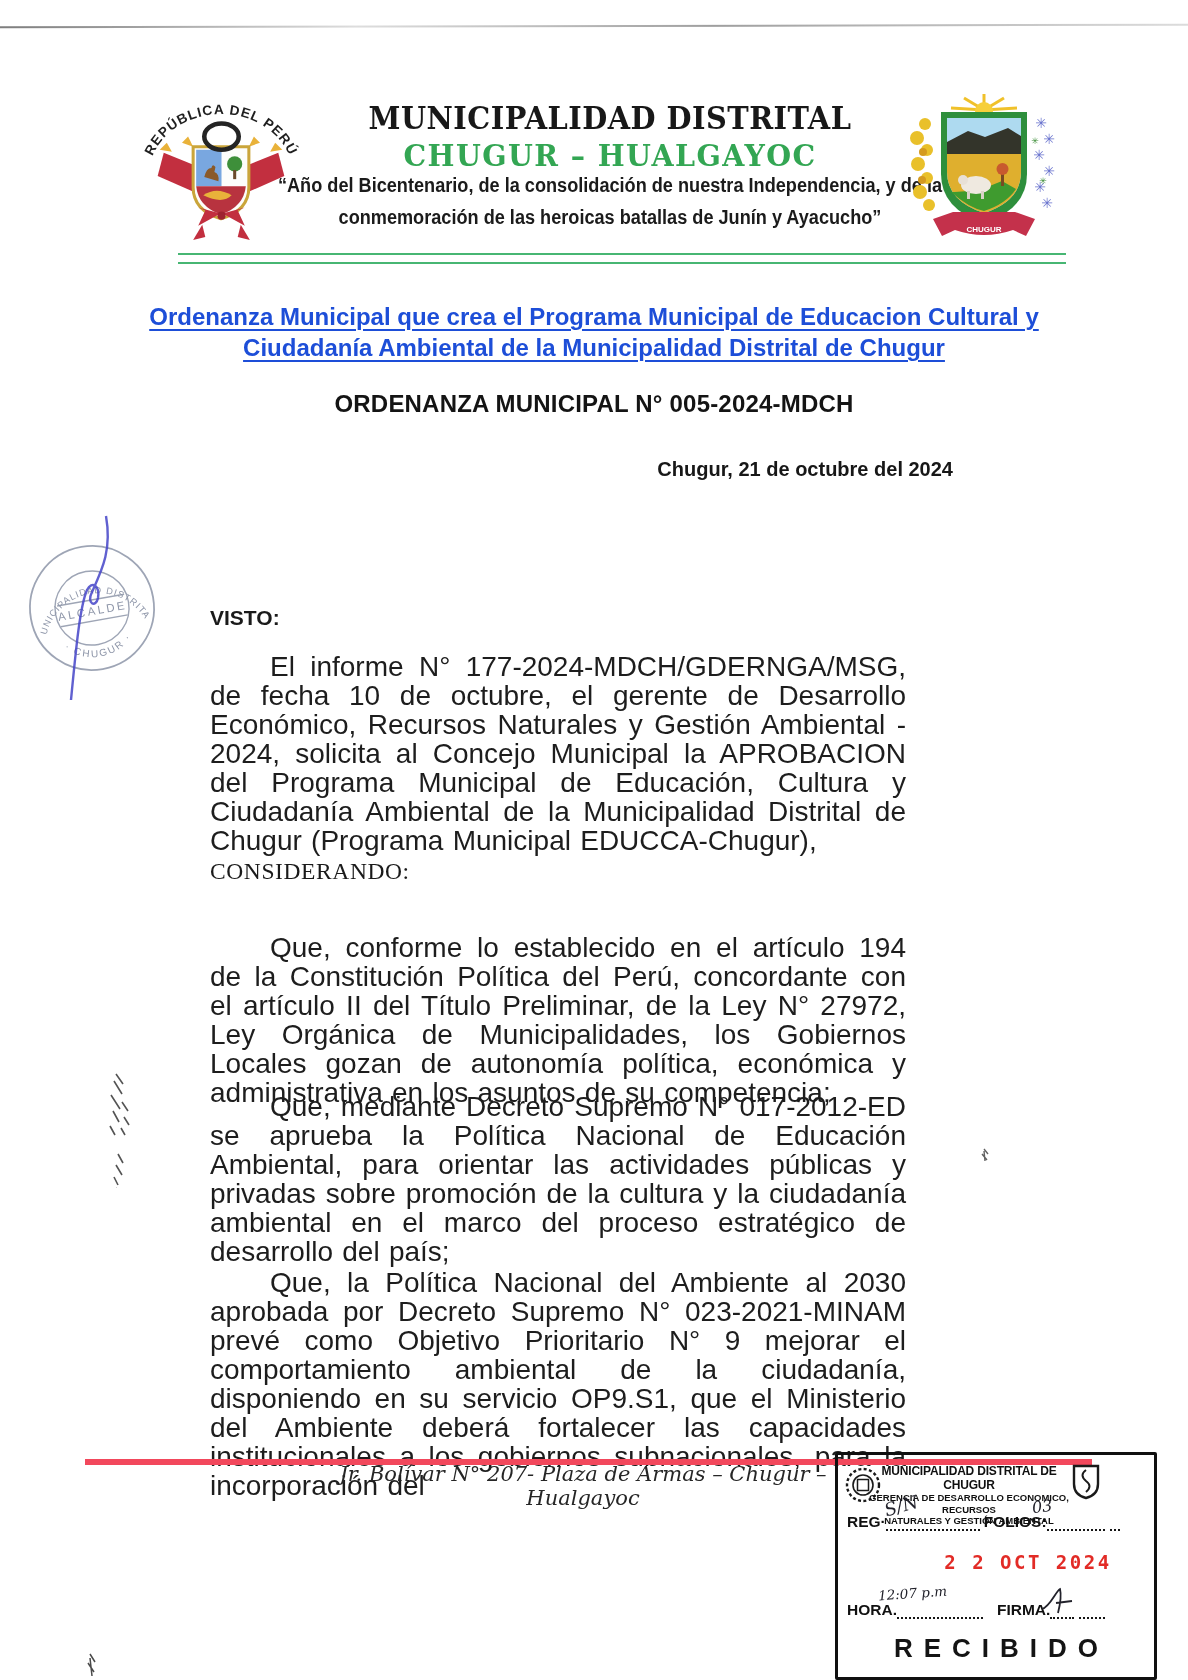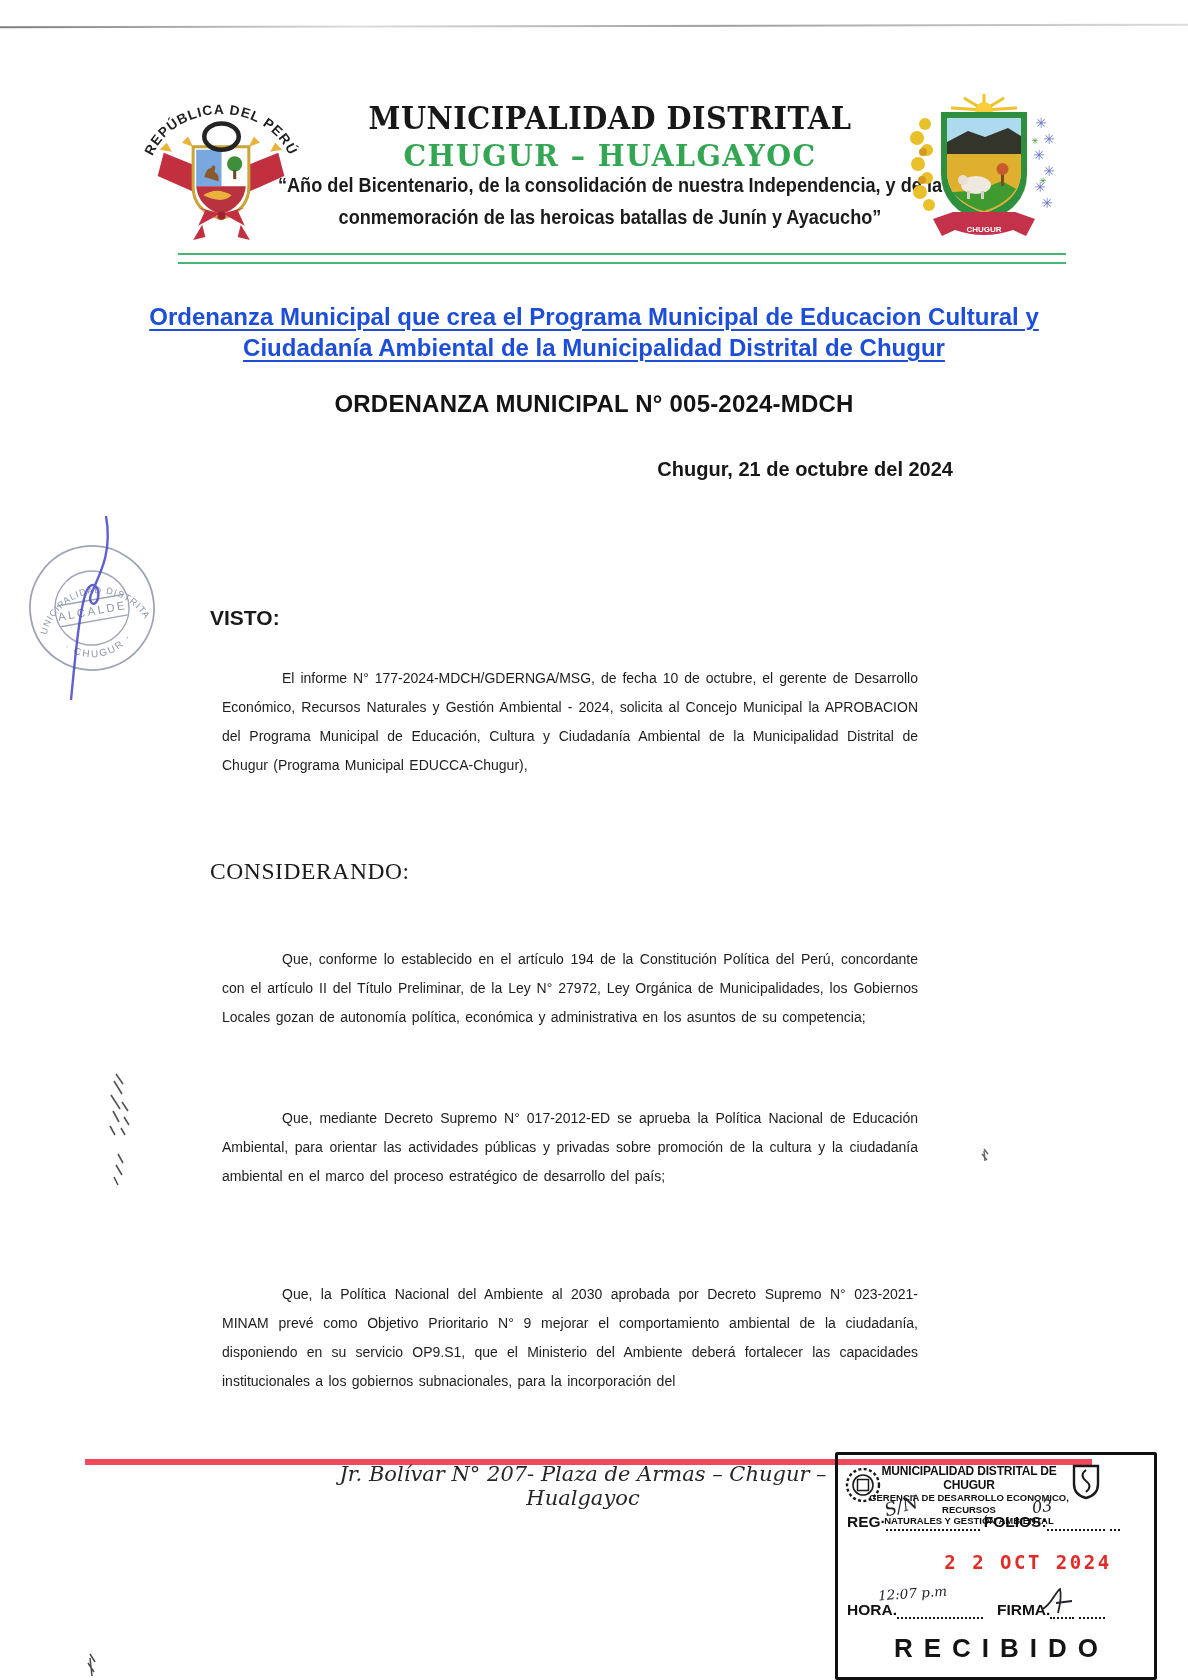--- a/index.html
+++ b/index.html
@@ -26,21 +26,21 @@
   .main-title{position:absolute;top:301px;left:94px;width:1000px;text-align:center;
               font-size:24px;font-weight:bold;line-height:31px;color:#1d4ed8;}
   .main-title span{text-decoration:underline;text-decoration-thickness:1.6px;text-underline-offset:4px;}
   .ordinance{position:absolute;top:390px;left:94px;width:1000px;text-align:center;
              font-size:24px;font-weight:bold;letter-spacing:.2px;color:#141414;}
   .dateline{position:absolute;top:458px;right:235px;font-size:20px;font-weight:bold;color:#171717;}
   .salutation{position:absolute;top:531px;left:210px;font-size:21px;letter-spacing:.3px;color:#222;}
   .sec-head{position:absolute;left:210px;font-size:21px;font-weight:bold;color:#1a1a1a;}
   .visto-h{top:606px;}
   .considerando-h{top:858px;font-family:"Liberation Serif",serif;font-weight:normal;font-size:23.5px;letter-spacing:.6px;}
-  .body-par{position:absolute;left:210px;width:696px;margin:12px;font-size:14px;line-height:29px;
+  .body-par{position:absolute;left:210px;width:696px;margin:0;font-size:28px;line-height:29px;
             text-align:justify;text-indent:60px;color:#1d1d1d;word-spacing:1.5px;}
   .p-visto{top:652px;} .p-c1{top:933px;} .p-c2{top:1092px;} .p-c3{top:1268px;}
   
   .red-rule{position:absolute;top:1459px;left:85px;width:1007px;height:6px;background:#f2485c;}
   .address{position:absolute;top:1462px;left:283px;width:600px;text-align:center;
            font-family:"DejaVu Serif",serif;font-style:italic;font-size:21px;color:#262626;}
   
   .stamp{position:absolute;left:835px;top:1452px;width:272px;height:222px;
          border:3px solid #101010;border-radius:2px;color:#101010;padding-left:44px;}
   .stamp .office{position:absolute;top:9px;left:22px;width:218px;text-align:center;font-weight:bold;}

